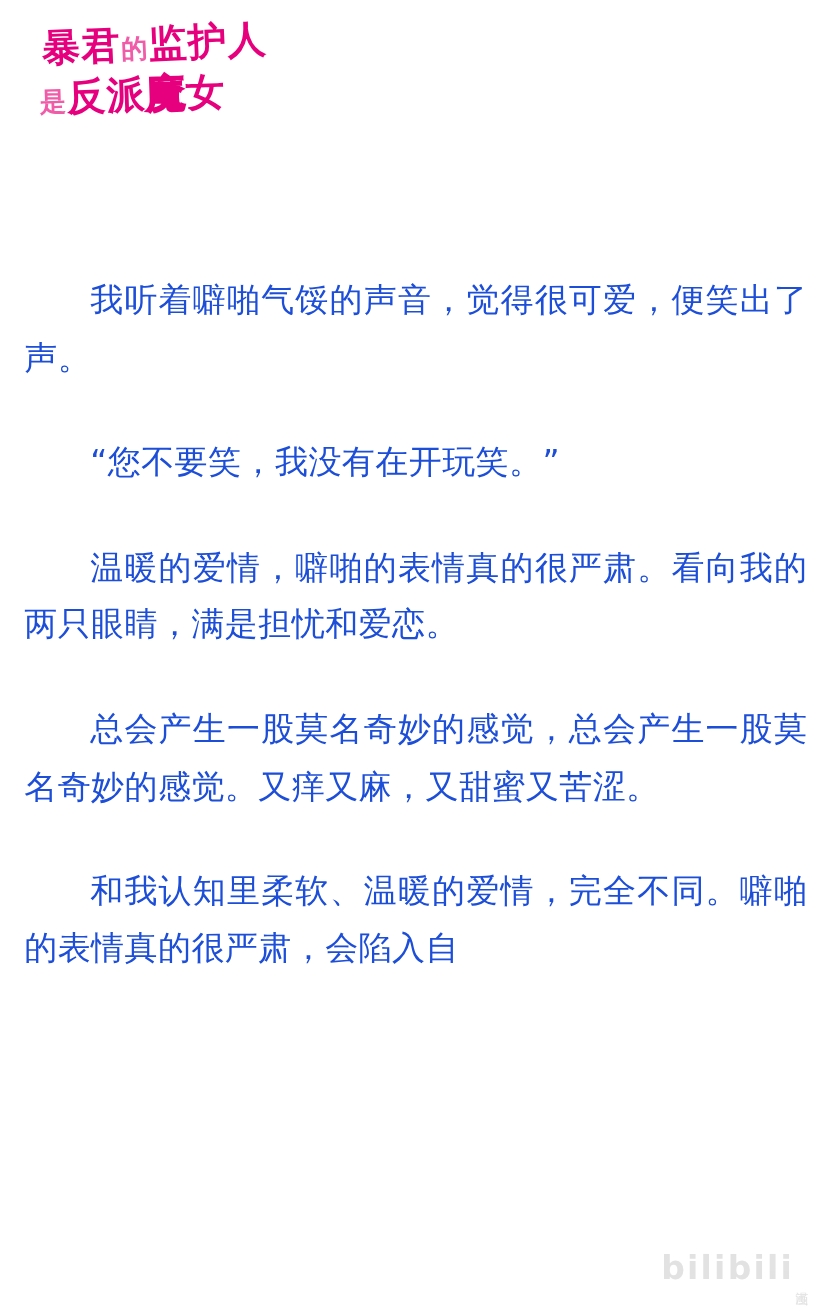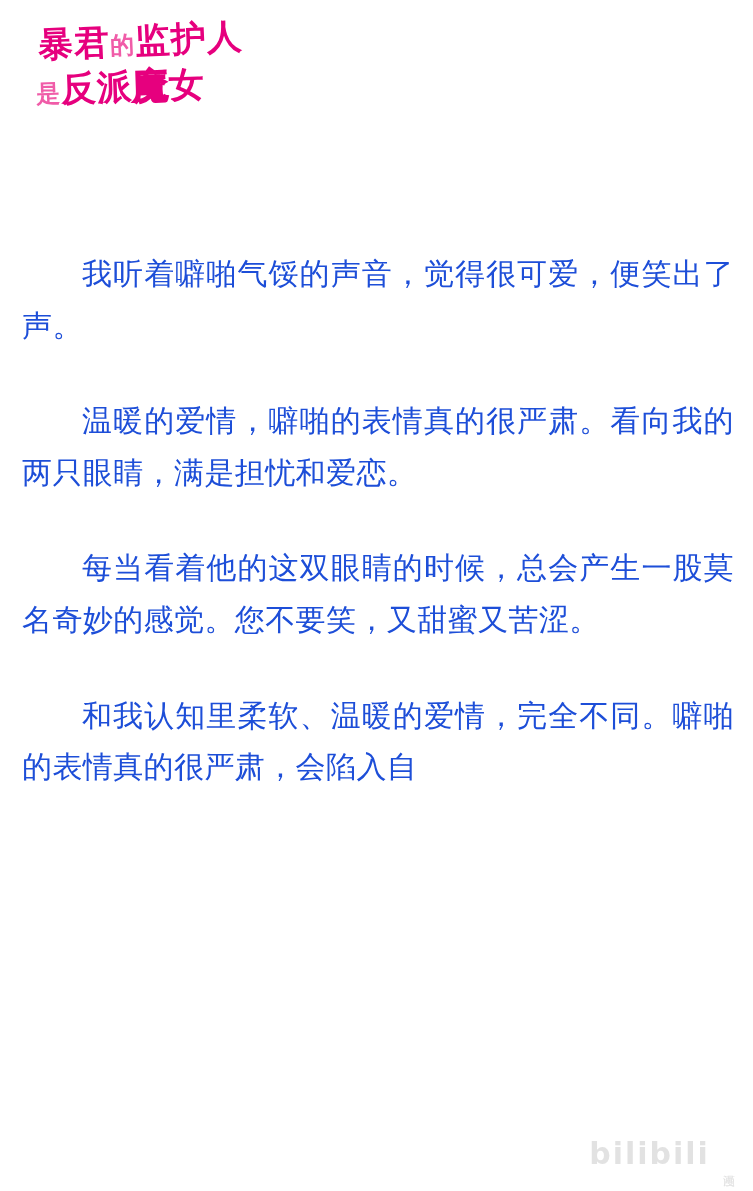--- a/index.html
+++ b/index.html
@@ -86,21 +86,21 @@
     margin-bottom: 0;
   }
 
   
   .watermark {
     position: absolute;
     right: 18px;
     bottom: 22px;
     display: flex;
     align-items: flex-end;
-    gap: 12px;
+    gap: 0;
     opacity: 0.28;
   }
   .wm-logo {
     font-size: 30px;
     font-weight: bold;
     color: #999999;
     letter-spacing: 2px;
     line-height: 1;
   }
   .wm-sub {
@@ -121,22 +121,23 @@
     <div class="logo-line logo-line1">
       <span>暴</span><span>君</span><span class="sm">的</span><span>监</span><span>护</span><span>人</span>
     </div>
     <div class="logo-line logo-line2">
       <span class="sm">是</span><span>反</span><span>派</span><span class="outline">魔</span><span>女</span>
     </div>
   </div>
 
   <div class="content">
     <p class="para">我听着噼啪气馁的声音，觉得很可爱，便笑出了声。</p>
+    <p class="para">“您不要笑，我没有在开玩笑。”</p>
     <p class="para">温暖的爱情，噼啪的表情真的很严肃。看向我的两只眼睛，满是担忧和爱恋。</p>
-    <p class="para">每当看着他的这双眼睛的时候，总会产生一股莫名奇妙的感觉。您不要笑，又甜蜜又苦涩。</p>
+    <p class="para">总会产生一股莫名奇妙的感觉，总会产生一股莫名奇妙的感觉。又痒又麻，又甜蜜又苦涩。</p>
     <p class="para">和我认知里柔软、温暖的爱情，完全不同。噼啪的表情真的很严肃，会陷入自</p>
   </div>
 
   <div class="watermark">
     <span class="wm-logo">bilibili</span>
     <span class="wm-sub">漫画</span>
   </div>
 
 </div>
 

